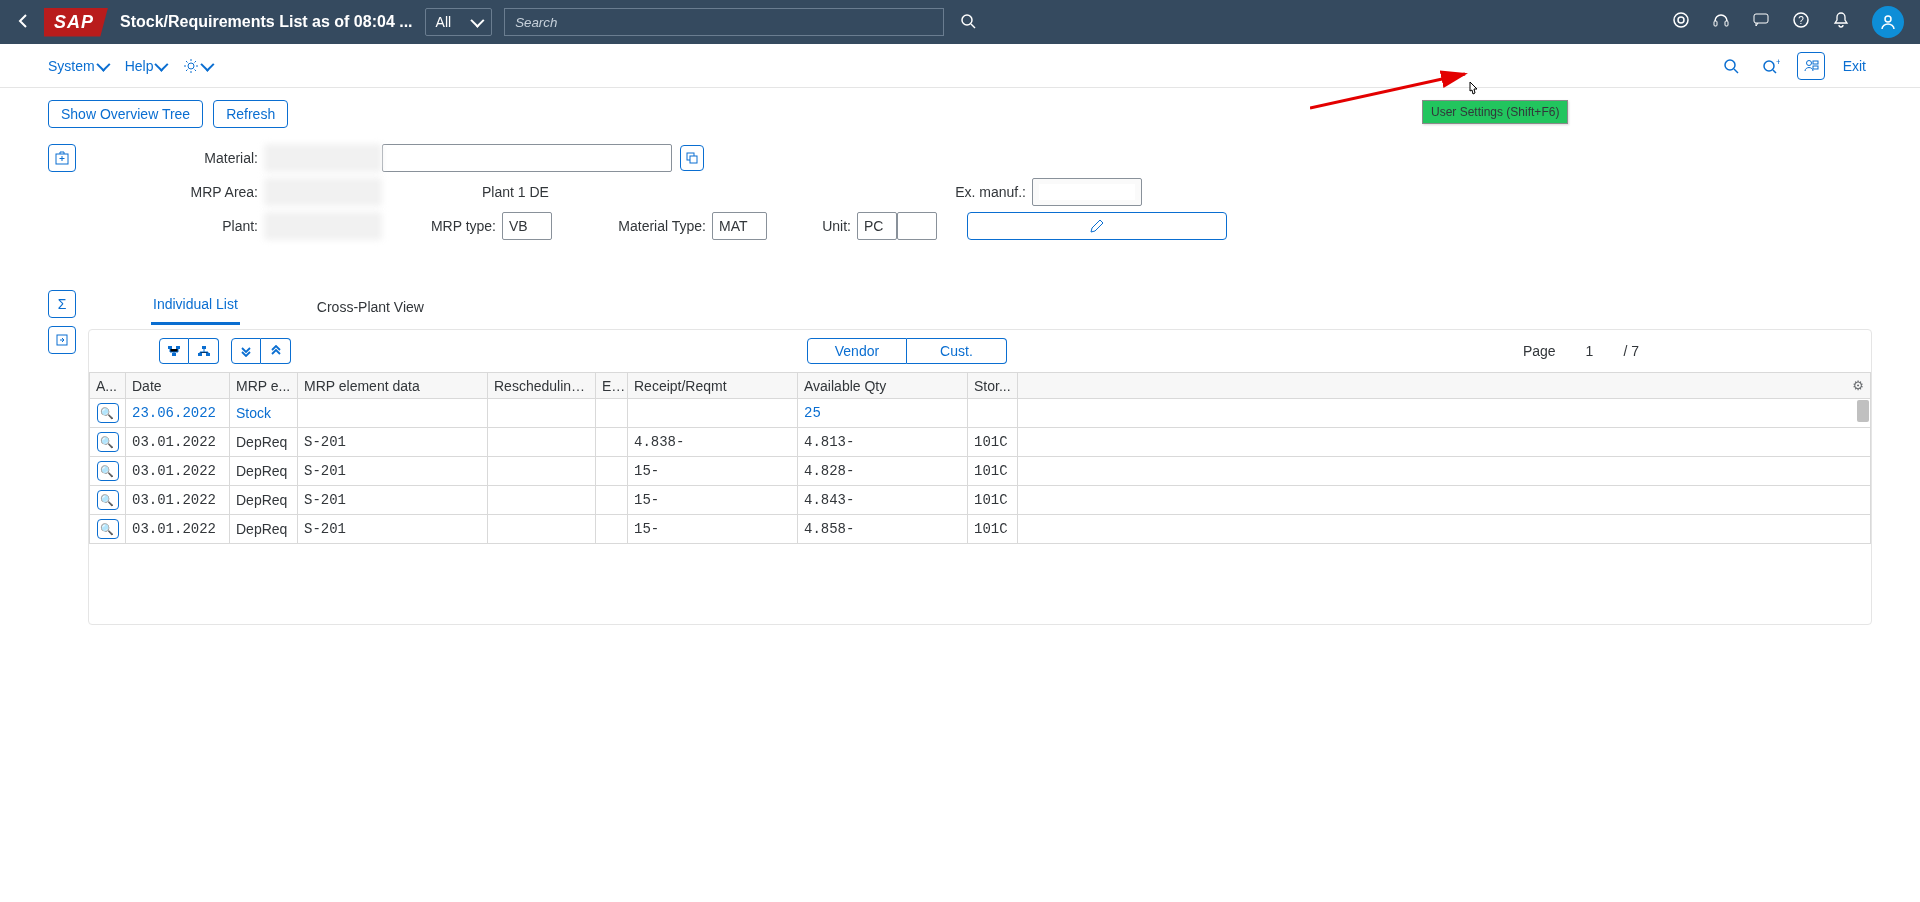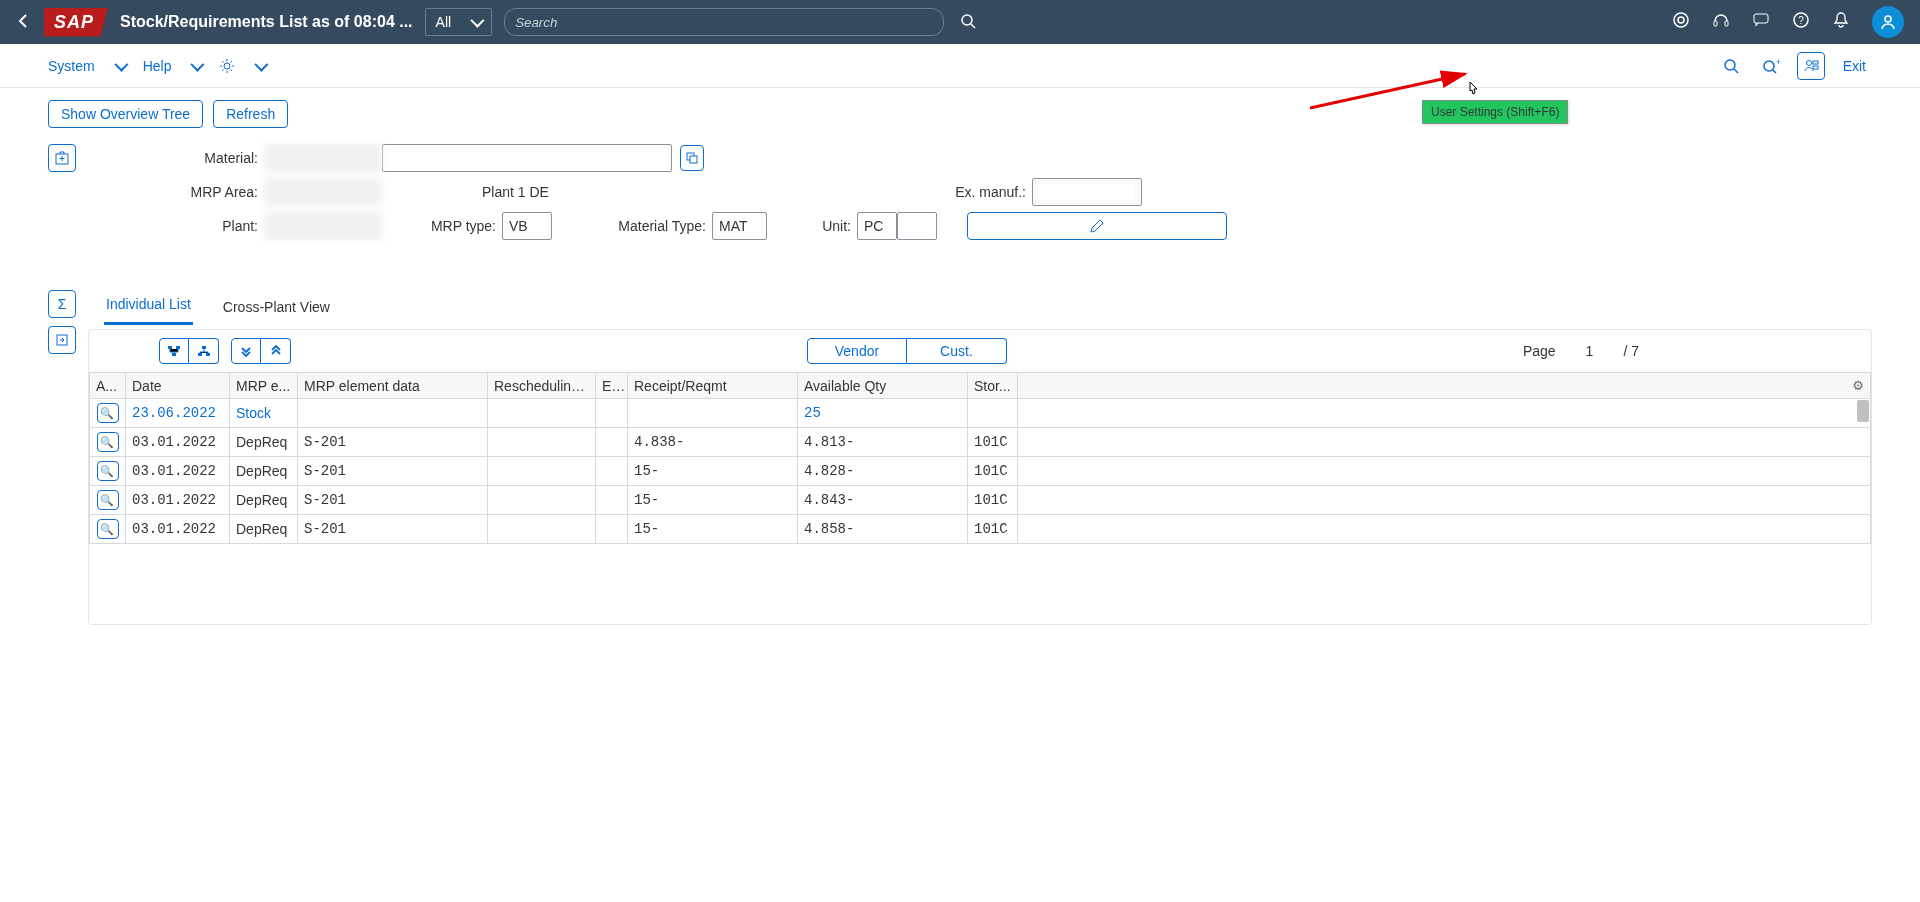--- a/index.html
+++ b/index.html
@@ -16,37 +16,37 @@
     padding: 4px 14px 4px 10px; font-size: 18px; letter-spacing: 1px;
     clip-path: polygon(0 0, 100% 0, 88% 100%, 0 100%);
   }
   .shell-title { font-size: 16px; font-weight: 600; white-space: nowrap; overflow: hidden; text-overflow: ellipsis; max-width: 320px;}
   .shell-all-select {
     border: 1px solid #6a7d90; height: 28px; display: flex; align-items: center;
     padding: 0 10px; gap: 20px; cursor: pointer; border-radius: 2px;
   }
   .shell-search {
     border: 1px solid #6a7d90; height: 28px; background: transparent; color: #fff;
-    width: 440px; padding: 0 10px; border-radius: 12px;
+    width: 440px; padding: 0 10px; border-radius: 0;
   }
   .shell-search::placeholder { color: #c7d1db; font-style: italic; }
   .shell-search-btn { color: #fff; cursor: pointer; margin-left: 4px; }
   .shell-right { margin-left: auto; display: flex; align-items: center; gap: 22px; }
   .shell-icon { color: #fff; cursor: pointer; font-size: 16px; }
   .shell-user {
     width: 32px; height: 32px; border-radius: 50%; background: #0e8ed7;
     display: flex; align-items: center; justify-content: center; color: #fff;
   }
 
   
   .menu-bar {
     height: 44px; display: flex; align-items: center; padding: 0 48px;
     border-bottom: 1px solid #e5e5e5; color: #0a6ed1;
   }
-  .menu-item { display: flex; align-items: flex-end; gap: 20px; cursor: pointer; margin-right: 18px; }
+  .menu-item { display: flex; align-items: flex-end; gap: 2px; cursor: pointer; margin-right: 18px; }
   .menu-right { margin-left: auto; display: flex; align-items: center; gap: 12px; }
   .menu-icon-btn {
     width: 28px; height: 28px; display: flex; align-items: center; justify-content: center;
     color: #0a6ed1; cursor: pointer; border-radius: 4px;
   }
   .menu-icon-btn.boxed { border: 1px solid #0a6ed1; }
   .menu-exit { color: #0a6ed1; cursor: pointer; padding: 0 6px; }
 
   
   .toolbar { padding: 12px 48px; display: flex; gap: 10px; }
@@ -71,21 +71,21 @@
   .inp input { border: none; outline: none; width: 100%; font-size:14px;}
   .openbtn-cell { padding-left: 8px;}
   .wide-action {
     border: 1px solid #0a6ed1; height: 28px; width: 260px; border-radius: 4px;
     display: flex; align-items: center; justify-content: center; color: #0a6ed1; cursor: pointer;
   }
 
   
   .tab-wrap { margin: 30px 48px 0 48px; }
   .tabs { display: flex; gap: 28px; align-items: flex-end; margin-left: 16px;}
-  .tab { padding: 6px 2px 10px 2px; cursor: pointer; color: #32363a; }
+  .tab { padding: 6px 2px 10px 2px; cursor: pointer; color: #32363a; margin-left: 47px; }
   .tab.active { color: #0a6ed1; border-bottom: 3px solid #0a6ed1; font-weight: 500;}
   
   .left-icon-col {
       display:flex; flex-direction: column; gap:8px; width:40px; align-items:flex-start;
   }
 
   
   .table-card {
       border:1px solid #e5e5e5; border-radius:4px; margin-top:4px; padding-bottom:80px;
       margin-left:40px;

